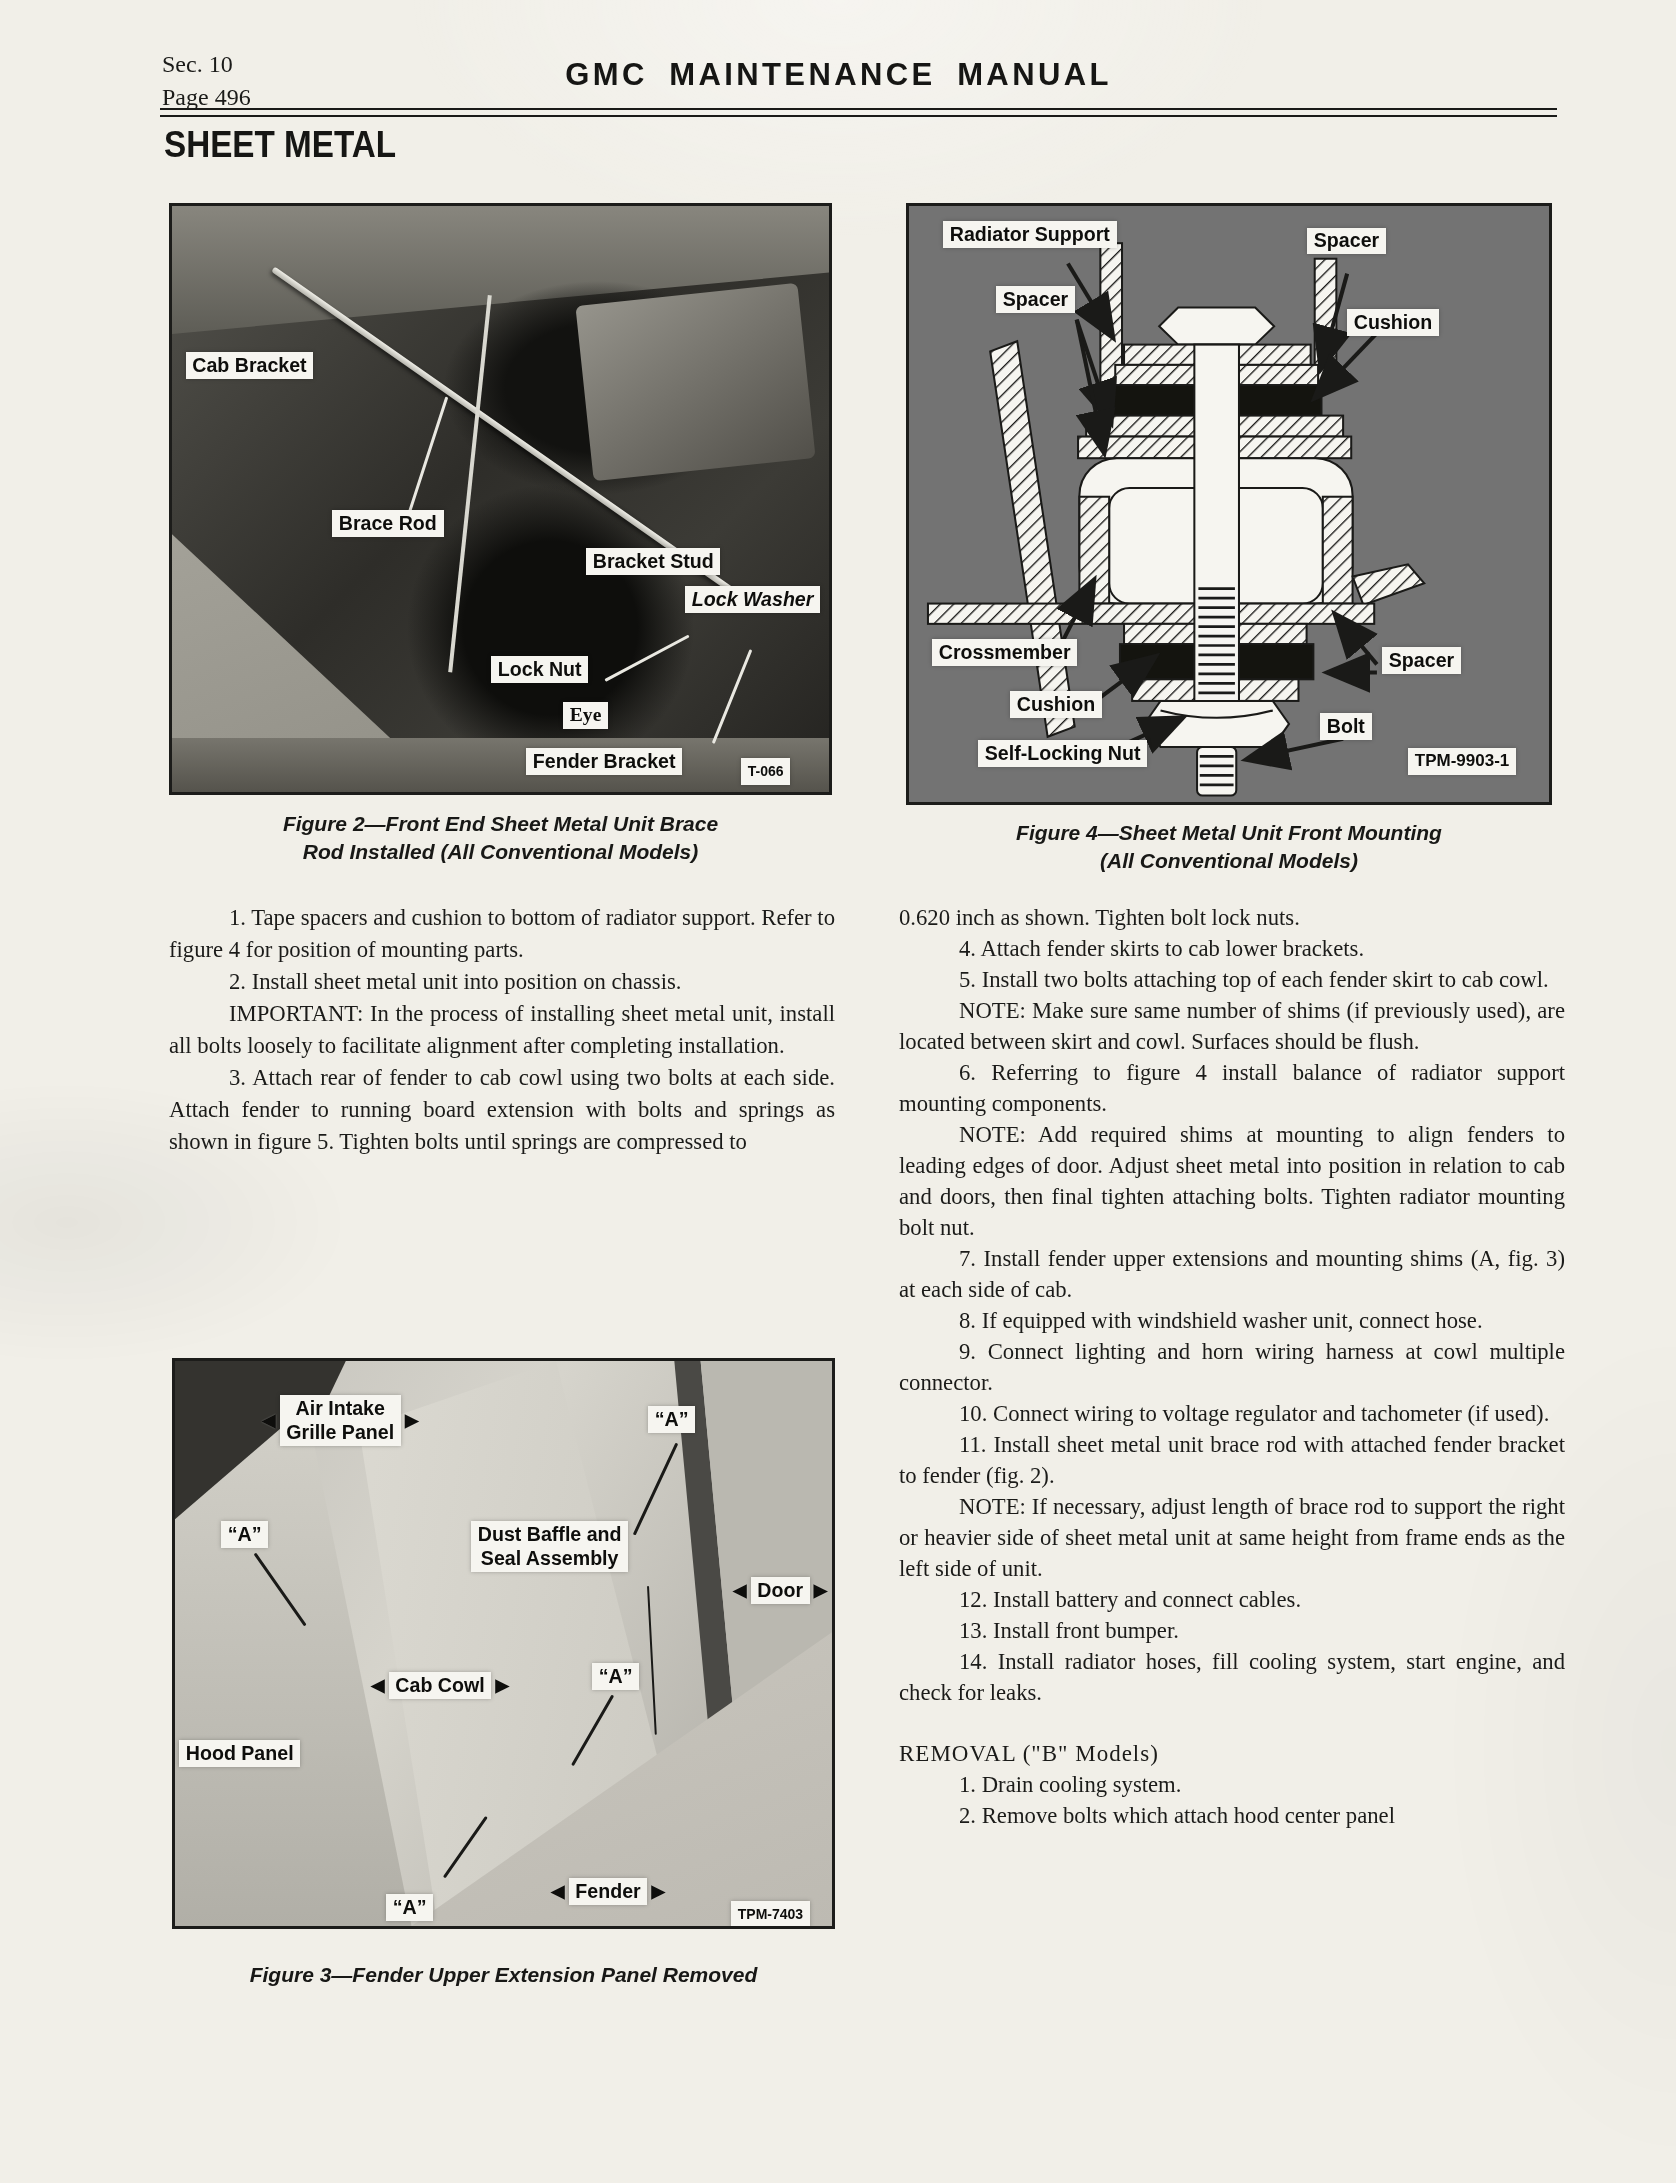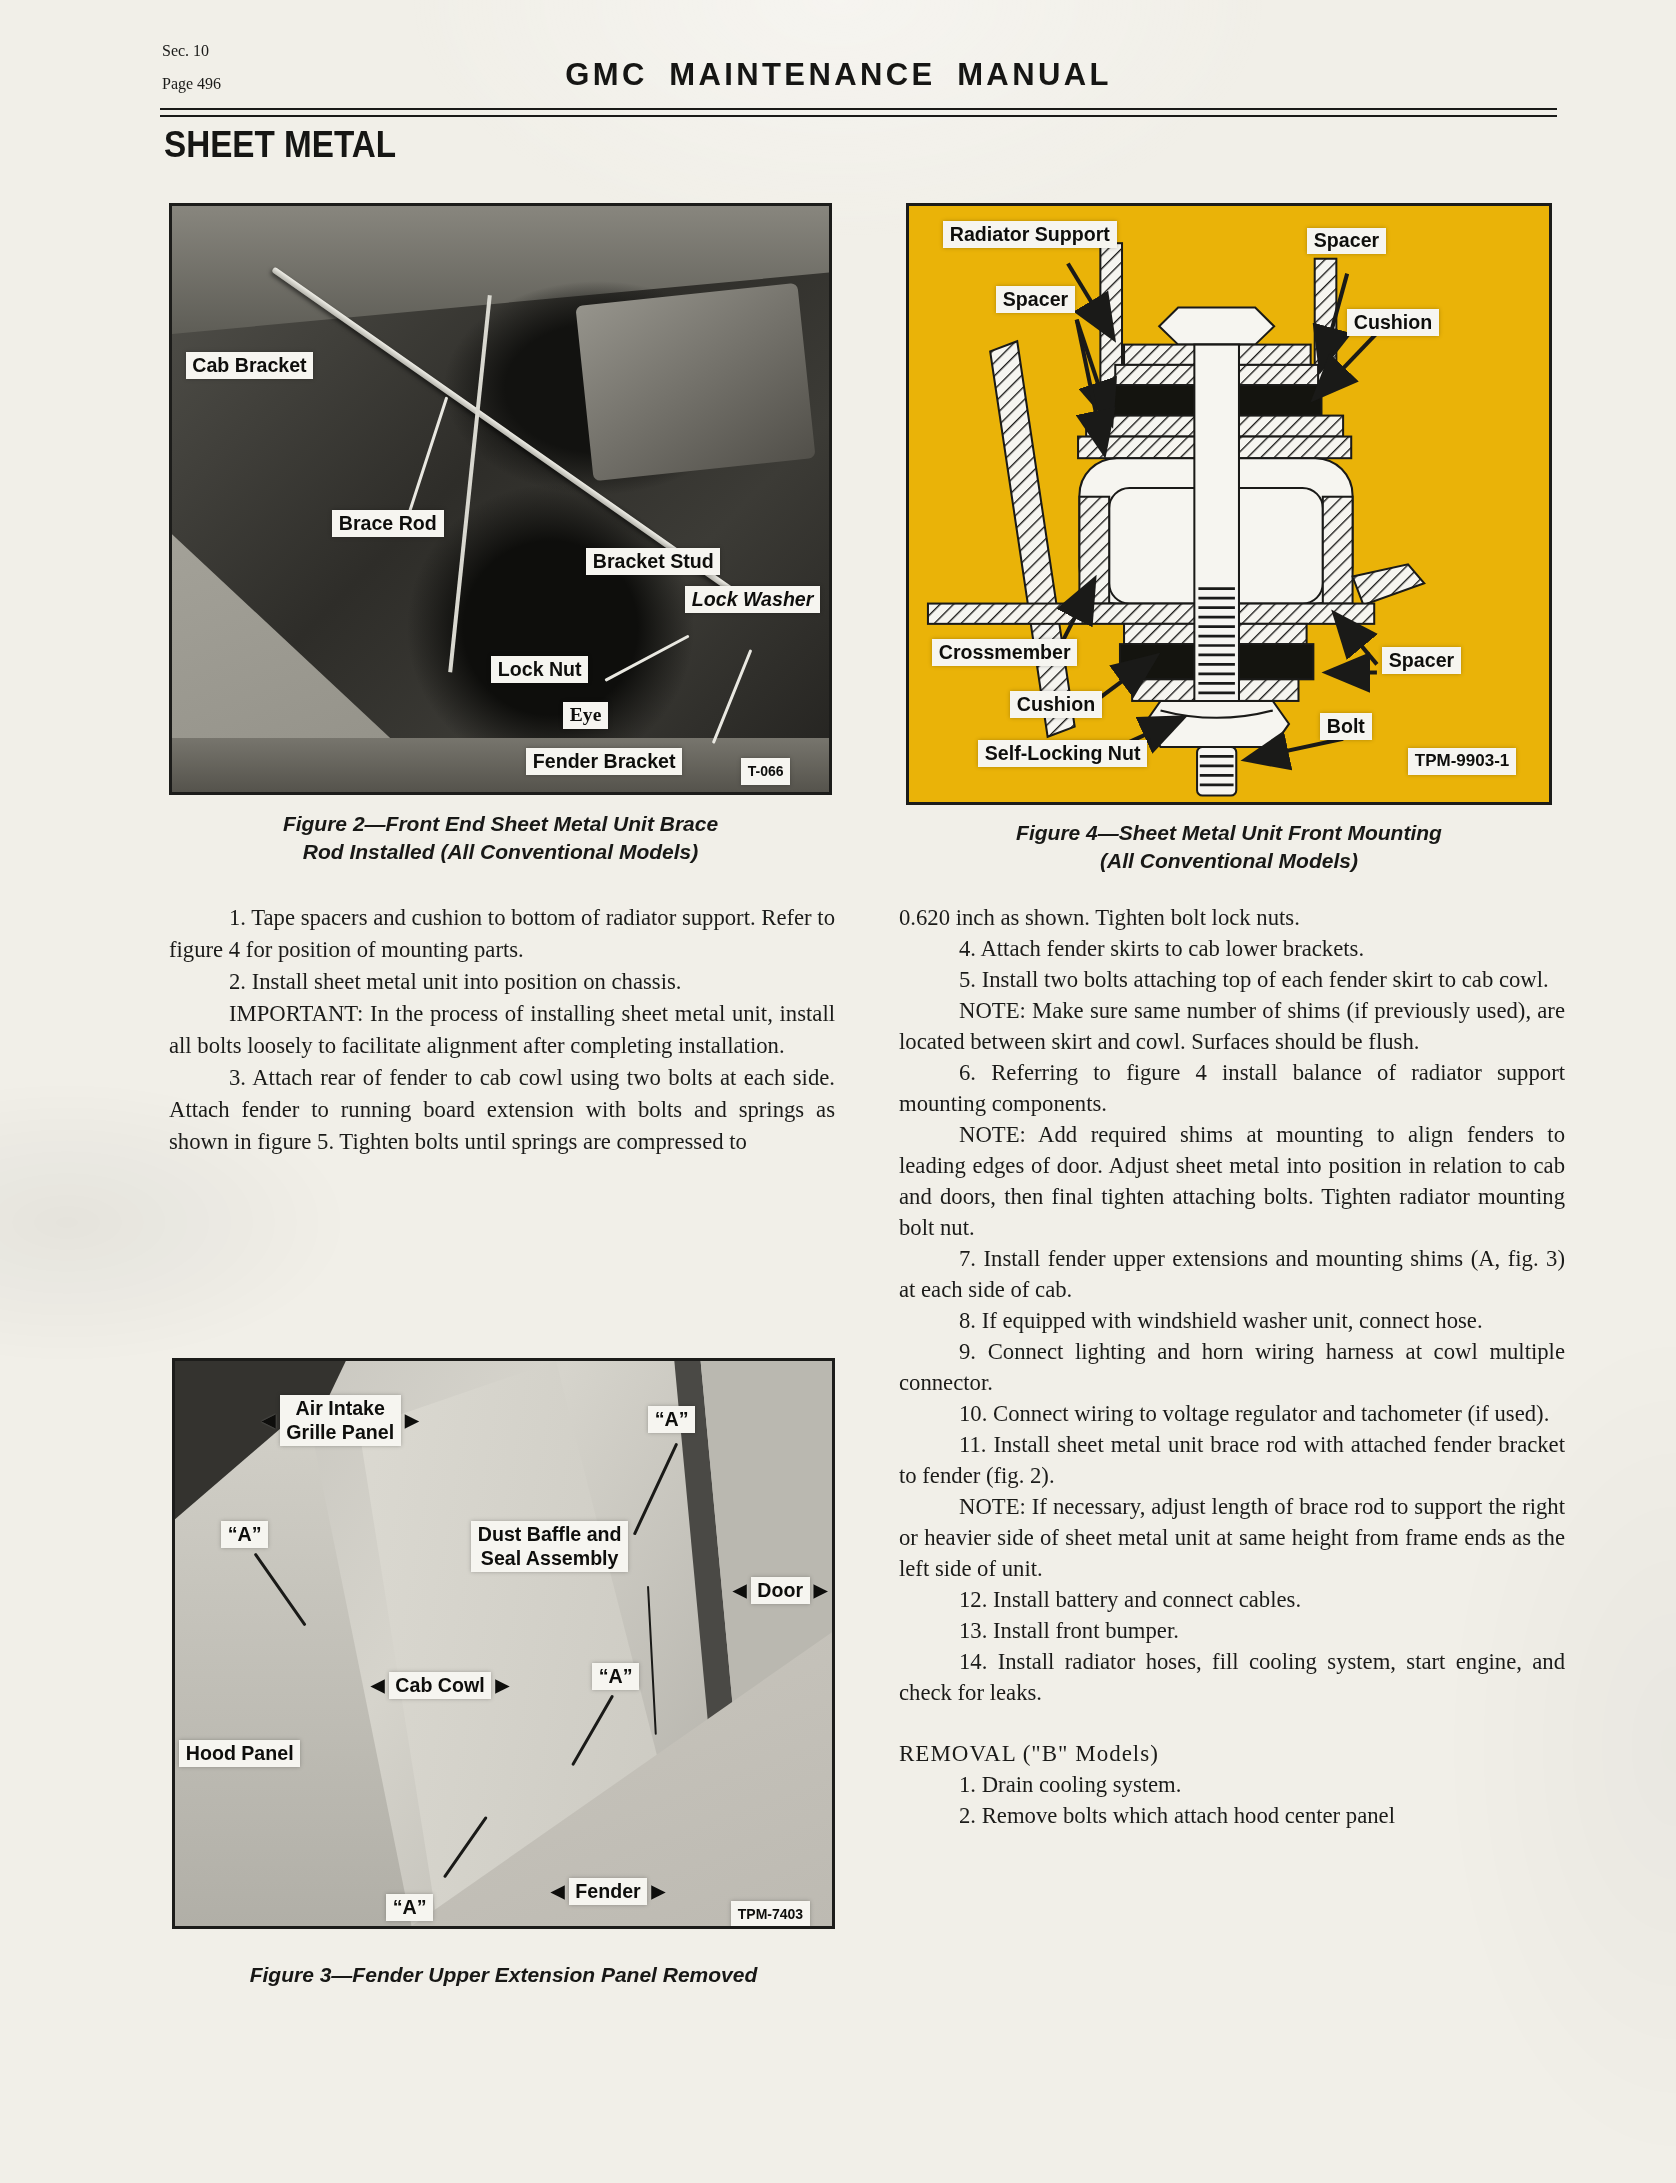--- a/index.html
+++ b/index.html
@@ -6,21 +6,21 @@
   body{
     width:1677px;height:2183px;position:relative;overflow:hidden;
     background-color:#f1efe8;
     background-image:
       radial-gradient(ellipse 406px 203px at 4% 56%, rgba(0,0,0,0.05), transparent 70%),
       radial-gradient(ellipse 609px 338px at 50% 0%, rgba(255,255,255,0.35), transparent 70%),
       radial-gradient(ellipse 338px 609px at 100% 80%, rgba(0,0,0,0.03), transparent 70%);
     font-family:"Liberation Serif", serif;color:#1b1b19;
   }
   .abs{position:absolute;}
-  .kicker{font-size:16px;line-height:31px;}
+  .kicker{font-size:24px;line-height:31px;margin-top:14px;}
   .manual-title{font-family:"Liberation Sans",sans-serif;font-weight:bold;font-size:31px;
     letter-spacing:3.4px;word-spacing:9.5px;color:#161614;}
   .rule2{border-top:2.7px solid #1a1a18;border-bottom:2.7px solid #1a1a18;height:4.7px;}
   .section-title{font-family:"Liberation Sans",sans-serif;font-weight:bold;font-size:35px;
     letter-spacing:0px;transform:scale(0.95,1.05);transform-origin:left top;color:#161614;}
   .figure{border:3.4px solid #1c1c1a;box-sizing:border-box;overflow:hidden;}
   .photo-shape{position:absolute;}
   .fig-label{position:absolute;display:flex;align-items:center;gap:4px;
     font-family:"Liberation Sans",sans-serif;font-weight:bold;font-size:19.6px;color:#0e0e0c;white-space:pre-line;}
   .fig-label .box{background:#f6f5f0;padding:0.7px 6.8px 2px 6.8px;text-align:center;line-height:24px;
@@ -65,21 +65,21 @@
   <div class="fig-label" style="left:414px;top:342px;"><span class="box">Bracket Stud</span></div>
   <div class="fig-label" style="left:513px;top:380px;font-style:italic;"><span class="box">Lock Washer</span></div>
   <div class="fig-label" style="left:319px;top:450px;"><span class="box">Lock Nut</span></div>
   <div class="fig-label" style="left:391px;top:496px;font-family:Liberation Serif, serif;"><span class="box">Eye</span></div>
   <div class="fig-label" style="left:354px;top:542px;"><span class="box">Fender Bracket</span></div>
   <div class="fig-label" style="left:569px;top:552px;"><span class="box small-id">T-066</span></div>
 </div>
 <div class="abs fig-caption" style="left:169px;top:810px;width:663px;">Figure 2—Front End Sheet Metal Unit Brace
 Rod Installed (All Conventional Models)</div>
 
-<div class="abs figure" style="left:906px;top:203px;width:646px;height:602px;background:#eab308;">
+<div class="abs figure" style="left:906px;top:203px;width:646px;height:602px;background:#737373;">
   <svg width="639" height="595" viewBox="0 0 945 880">
     <defs>
       <pattern id="hatch" width="14" height="14" patternUnits="userSpaceOnUse" patternTransform="rotate(45)">
         <rect width="14" height="14" fill="#f6f5f0"></rect>
         <line x1="0" y1="0" x2="0" y2="14" stroke="#1a1a18" stroke-width="4"></line>
       </pattern>
       <marker id="ah" markerWidth="12" markerHeight="10" refX="10" refY="5" orient="auto">
         <polygon points="0,0 12,5 0,10" fill="#1a1a18"></polygon>
       </marker>
     </defs>

